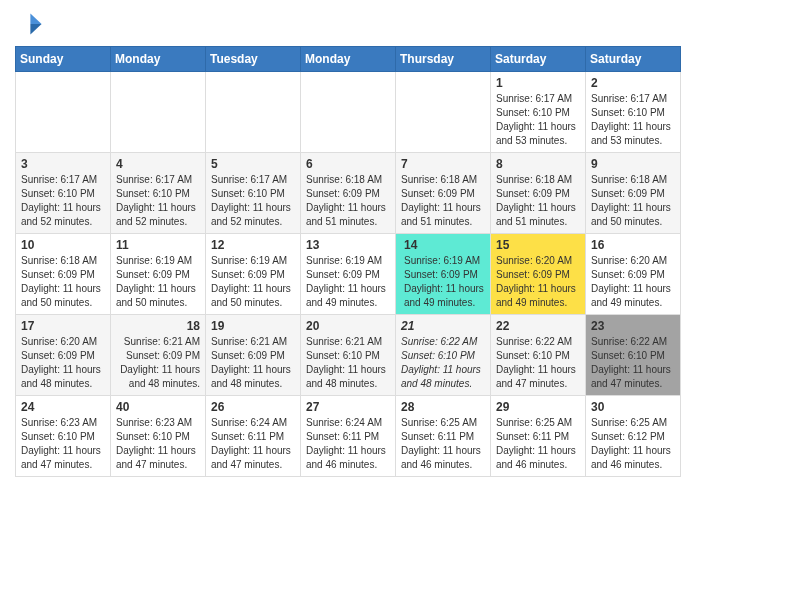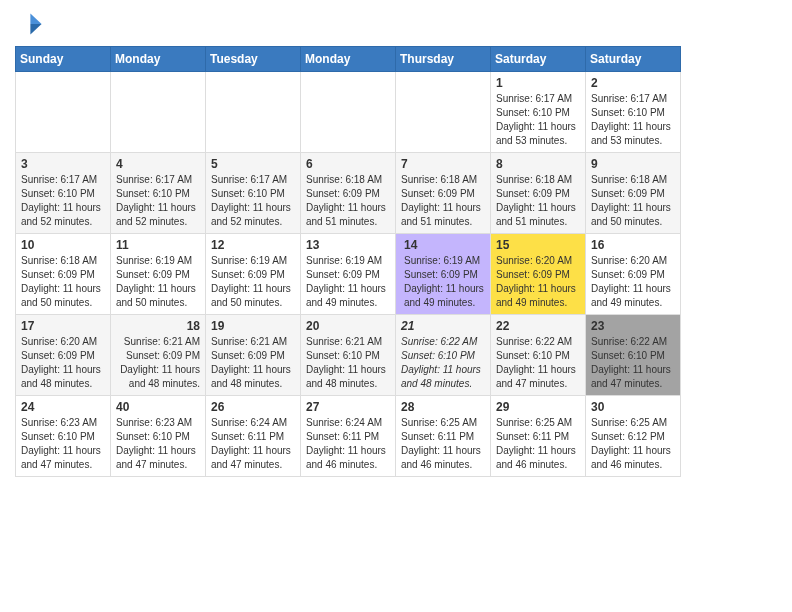--- a/index.html
+++ b/index.html
@@ -231,21 +231,21 @@
 Daylight: 11 hours
 and 50 minutes.</div>
           </td>
           <td style="background: rgb(255, 255, 255);">
             <span class="day-num">13</span>
             <div class="day-info" style="white-space: pre-line;">Sunrise: 6:19 AM
 Sunset: 6:09 PM
 Daylight: 11 hours
 and 49 minutes.</div>
           </td>
-          <td style="background: #c4b5fd; padding-left: 8px;">
+          <td style="background: #5eead4; padding-left: 8px;">
             <span class="day-num">14</span>
             <div class="day-info" style="white-space: pre-line;">Sunrise: 6:19 AM
 Sunset: 6:09 PM
 Daylight: 11 hours
 and 49 minutes.</div>
           </td>
           <td style="background: #fde047;">
             <span class="day-num">15</span>
             <div class="day-info" style="white-space: pre-line;">Sunrise: 6:20 AM
 Sunset: 6:09 PM

